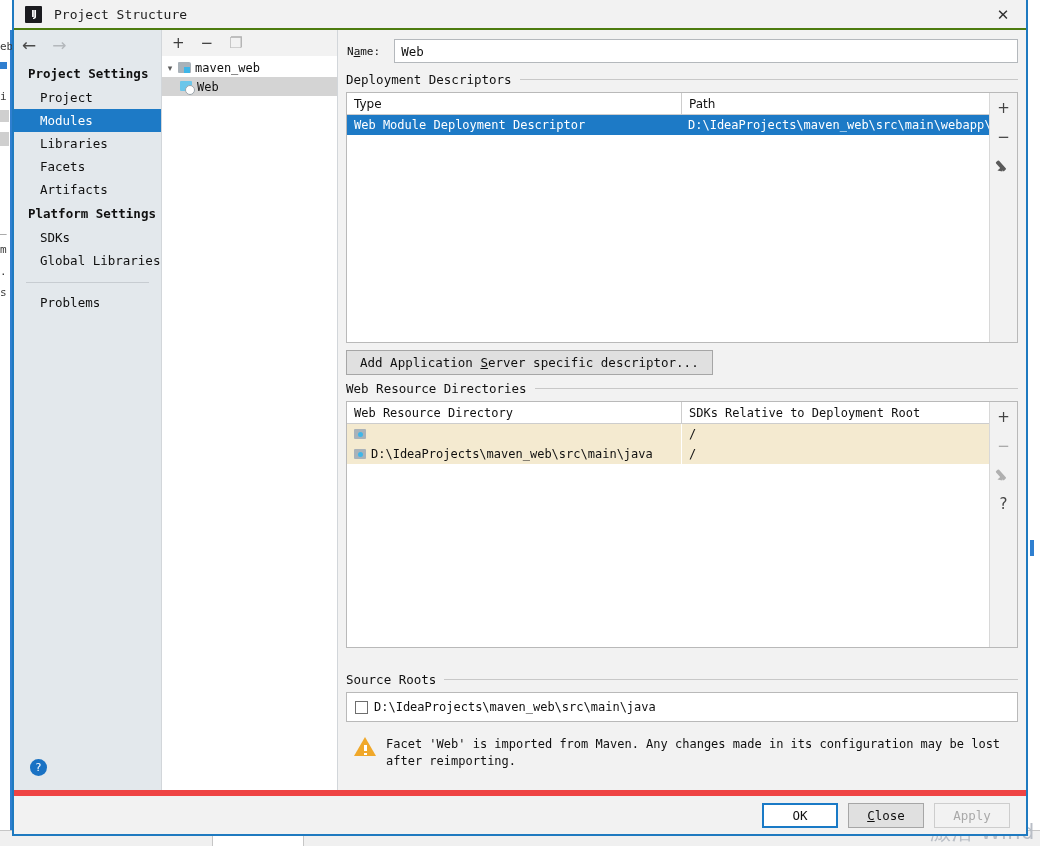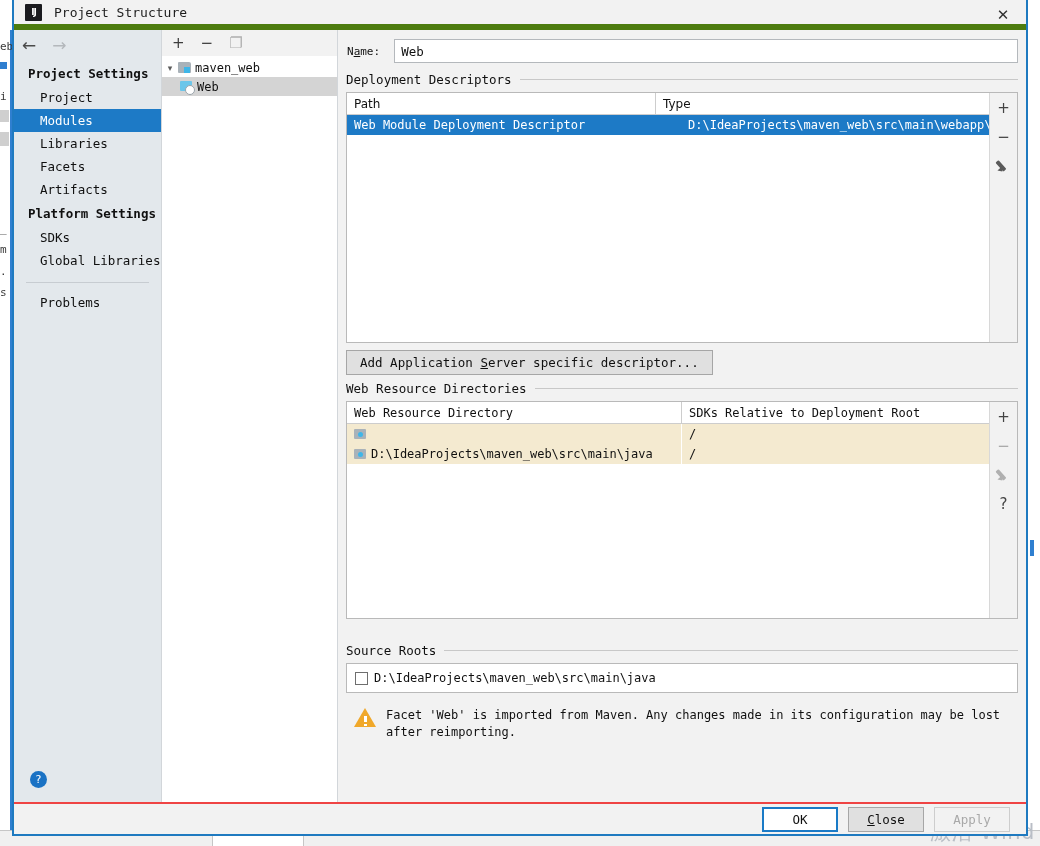--- a/index.html
+++ b/index.html
@@ -71,21 +71,21 @@
     border-top: none;
     z-index: 5;
     display: flex;
     flex-direction: column;
   }
 
   
   #titlebar {
     height: 30px;
     background: #f2f2f2;
-    border-bottom: 6px solid #4d7c0f;
+    border-bottom: 2px solid #4d7c0f;
     display: flex;
     align-items: center;
     position: relative;
     flex: none;
   }
   #app-icon {
     width: 17px; height: 17px;
     margin-left: 11px;
     background: #1b1b1f;
     color: #ffffff;
@@ -555,28 +555,28 @@
   #warn-text {
     font-family: "DejaVu Sans Mono", monospace;
     font-size: 12px;
     color: #101010;
     line-height: 1.45;
     max-width: 660px;
   }
 
   
   #button-bar {
-    height: 32px;
+    height: 44px;
     display: flex;
     align-items: center;
     justify-content: flex-end;
     gap: 10px;
     padding-right: 16px;
     background: #f2f2f2;
-    border-top: 2px solid #ef4444;
+    border-top: 6px solid #ef4444;
     flex: none;
   }
   .dlg-btn {
     min-width: 76px;
     height: 25px;
     background: #e0e0e0;
     border: 1px solid #a6a6a6;
     font-family: "DejaVu Sans Mono", monospace;
     font-size: 12.5px;
     color: #101010;
@@ -683,22 +683,22 @@
       </div>
 
       <div class="section-header">
         <span class="sh-text">Deployment Descriptors</span>
         <span class="sh-rule"></span>
       </div>
 
       <div class="table-wrap" style="height:251px;">
         <div class="table-main">
           <div class="t-head">
+            <div class="th" style="width:334px;">Type</div>
             <div class="th" style="flex:1;">Path</div>
-            <div class="th" style="width:334px;">Type</div>
           </div>
           <div class="t-body">
             <div class="t-row sel">
               <div class="t-cell" style="width:334px;">Web Module Deployment Descriptor</div>
               <div class="t-cell" style="flex:1;">D:\IdeaProjects\maven_web\src\main\webapp\WEB-I</div>
             </div>
           </div>
         </div>
         <div class="v-toolbar">
           <span class="v-btn">+</span>
@@ -711,21 +711,21 @@
 
       <div id="add-descriptor-row">
         <button id="add-descriptor-btn"><span>Add Application </span><u>S</u><span>erver specific descriptor...</span></button>
       </div>
 
       <div class="section-header">
         <span class="sh-text">Web Resource Directories</span>
         <span class="sh-rule"></span>
       </div>
 
-      <div class="table-wrap" style="height:218px;">
+      <div class="table-wrap" style="height:247px;">
         <div class="table-main">
           <div class="t-head">
             <div class="th mono" style="width:334px;">Web Resource Directory</div>
             <div class="th mono" style="flex:1;">SDKs Relative to Deployment Root</div>
           </div>
           <div class="t-body">
             <div class="t-row yellow">
               <div class="t-cell" style="width:334px;">
                 <span class="dir-icon"></span>
               </div>

